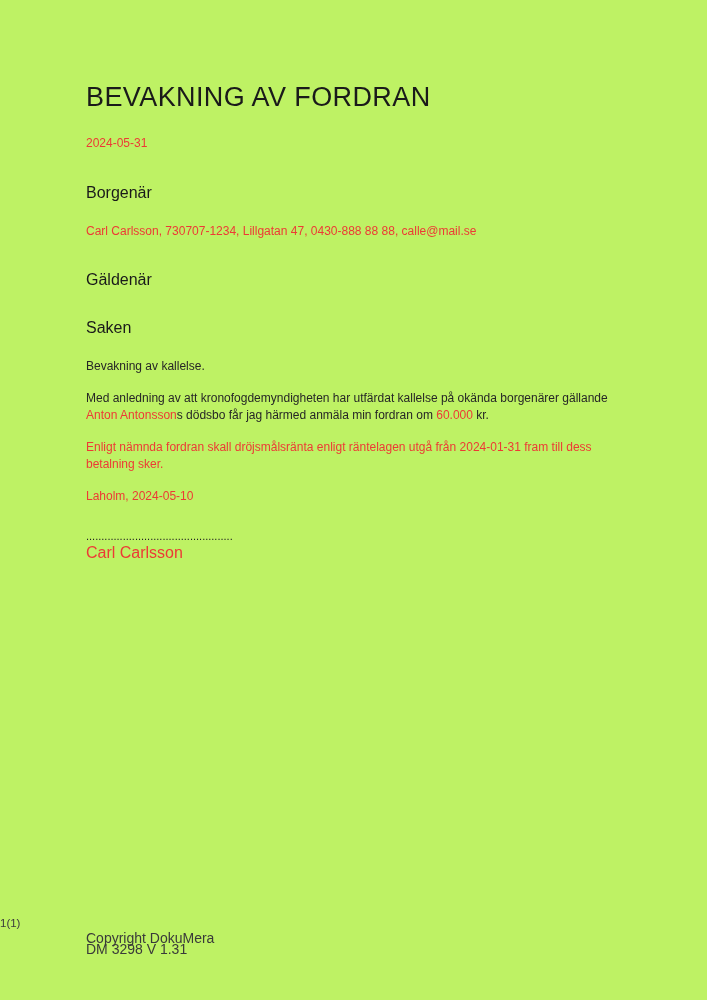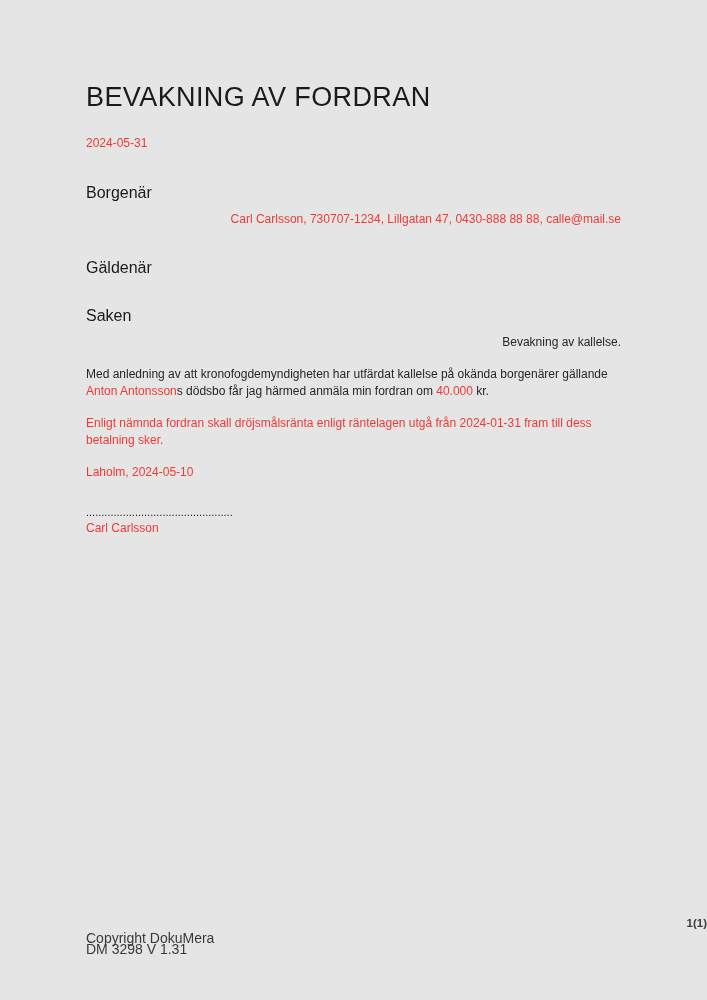--- a/index.html
+++ b/index.html
@@ -2,21 +2,21 @@
 <html lang="sv" style="--accent-red: #ed3a35; --text: #262626;"><head>
 <meta charset="utf-8">
 <style>
   * { box-sizing: border-box; }
   html, body { margin: 0; padding: 0; background: #ffffff; }
   .page {
     position: relative;
     width: 707px;
     height: 1000px;
     margin: 0 auto;
-    background: #e5e5e5;
+    background: #bef264;
     font-family: "Liberation Sans", sans-serif;
     color: #262626;
     overflow: hidden;
   }
   .content {
     padding: 82px 86px 0 86px;
   }
   h1.doc-title {
     margin: 0;
     font-size: 27px;
@@ -29,41 +29,40 @@
   .date-line { margin-top: 22px; }
   section.doc-section { margin-top: 30px; }
   section.doc-section.saken { margin-top: 28px; }
   h2.section-heading {
     margin: 0;
     font-size: 16px;
     font-weight: 400;
     color: #1a1a1a;
     line-height: 20px;
   }
-  section.doc-section h2 + p { margin-top: 8px; text-align: right; }
+  section.doc-section h2 + p { margin-top: 20px; }
   section.doc-section p + p { margin-top: 14px; }
   .red { color: var(--accent-red, #ed3a35); }
   .signature { margin-top: 26px; }
   .sig-line {
     font-size: 11px;
     line-height: 10px;
     color: #222222;
     letter-spacing: 0px;
     white-space: nowrap;
   }
-  .sig-name { font-size: 12px; line-height: 17.5px; margin-top: 3px; }
+  .sig-name { font-size: 16px; line-height: 17.5px; margin-top: 3px; }
   .page-number {
     position: absolute;
     top: 917px;
     left: 0;
     right: 0;
-    text-align: right;
+    text-align: left;
     font-size: 11.5px;
     color: #3c3c3c;
-    font-weight: bold;
   }
   .copyright {
     position: absolute;
     top: 933px;
     left: 86px;
     font-size: 14px;
     line-height: 11px;
     color: #3a3a3a;
   }
 </style>
@@ -82,21 +81,21 @@
       <p class="red">Carl Carlsson, 730707-1234, Lillgatan 47, 0430-888 88 88, calle@mail.se</p>
     </section>
 
     <section class="doc-section">
       <h2 class="section-heading">Gäldenär</h2>
     </section>
 
     <section class="doc-section saken">
       <h2 class="section-heading">Saken</h2>
       <p>Bevakning av kallelse.</p>
-      <p><span>Med anledning av att kronofogdemyndigheten har utfärdat kallelse på okända borgenärer gällande </span><span class="red">Anton Antonsson</span><span>s dödsbo får jag härmed anmäla min fordran om </span><span class="red">40.000</span><span> kr.</span></p>
+      <p><span>Med anledning av att kronofogdemyndigheten har utfärdat kallelse på okända borgenärer gällande </span><span class="red">Anton Antonsson</span><span>s dödsbo får jag härmed anmäla min fordran om </span><span class="red">60.000</span><span> kr.</span></p>
       <p class="red">Enligt nämnda fordran skall dröjsmålsränta enligt räntelagen utgå från 2024-01-31 fram till dess betalning sker.</p>
       <p class="red">Laholm, 2024-05-10</p>
     </section>
 
     <div class="signature">
       <div class="sig-line">................................................</div>
       <div class="sig-name red">Carl Carlsson</div>
     </div>
 
   </div>

